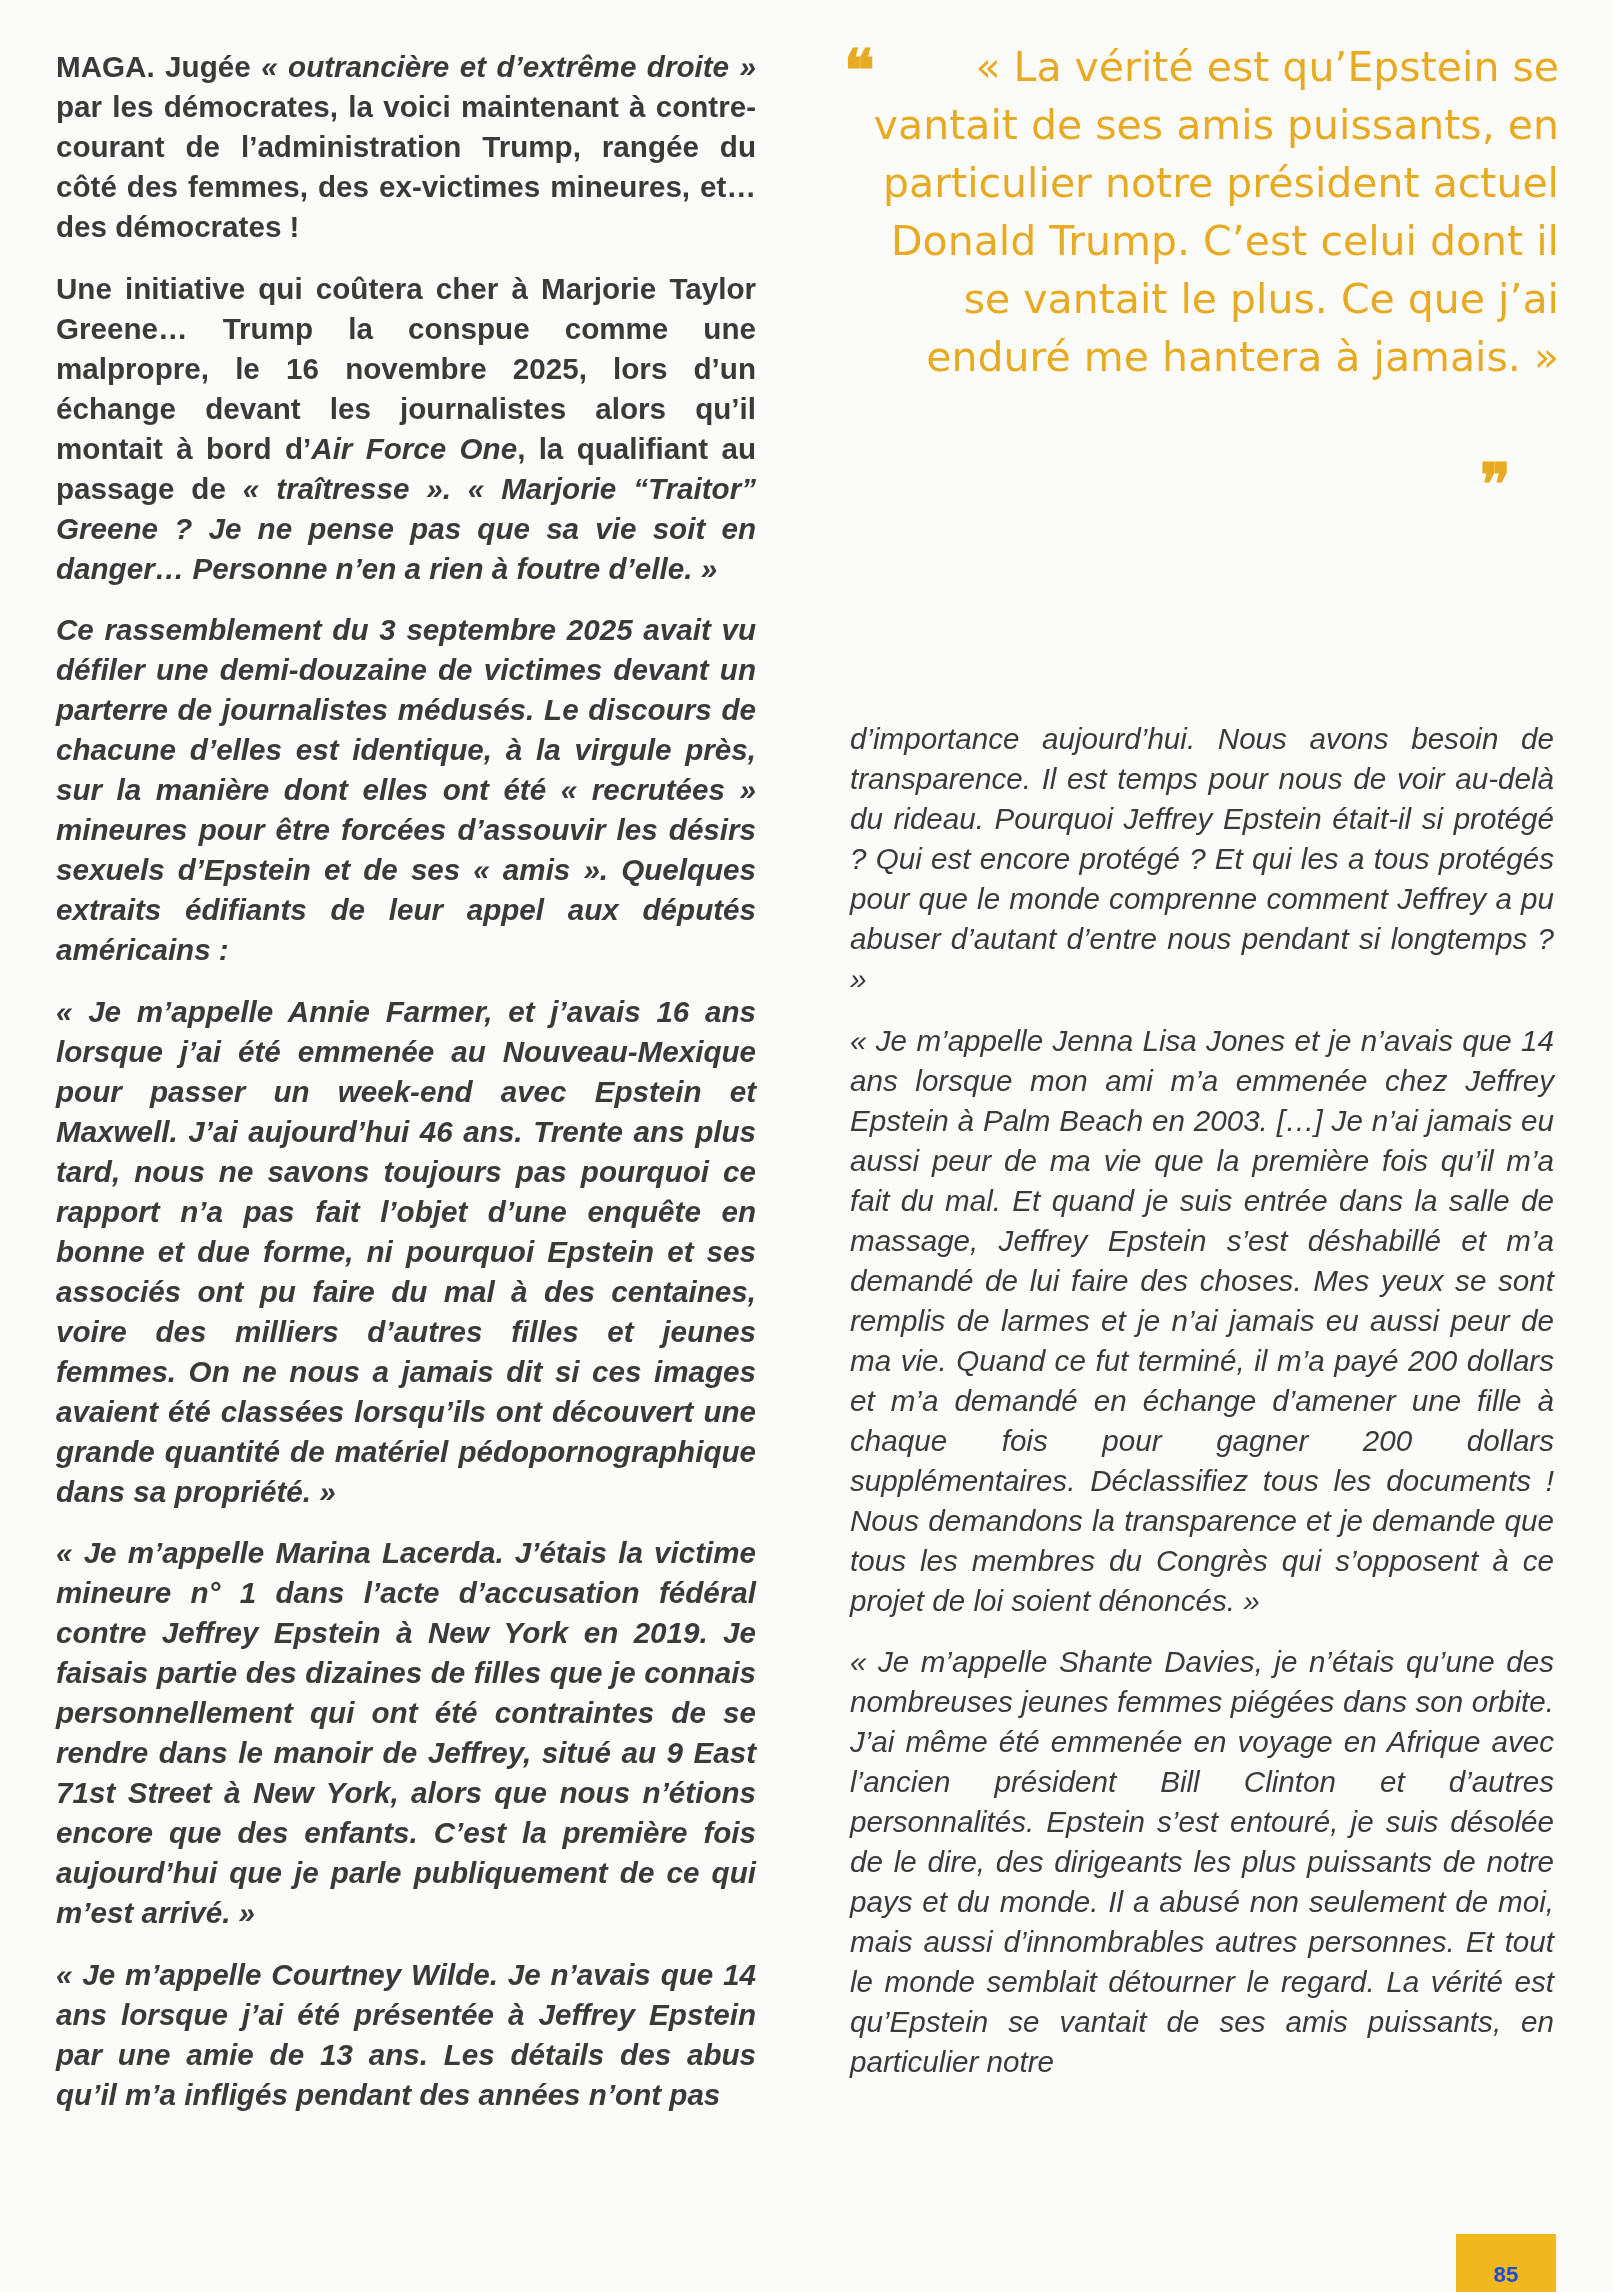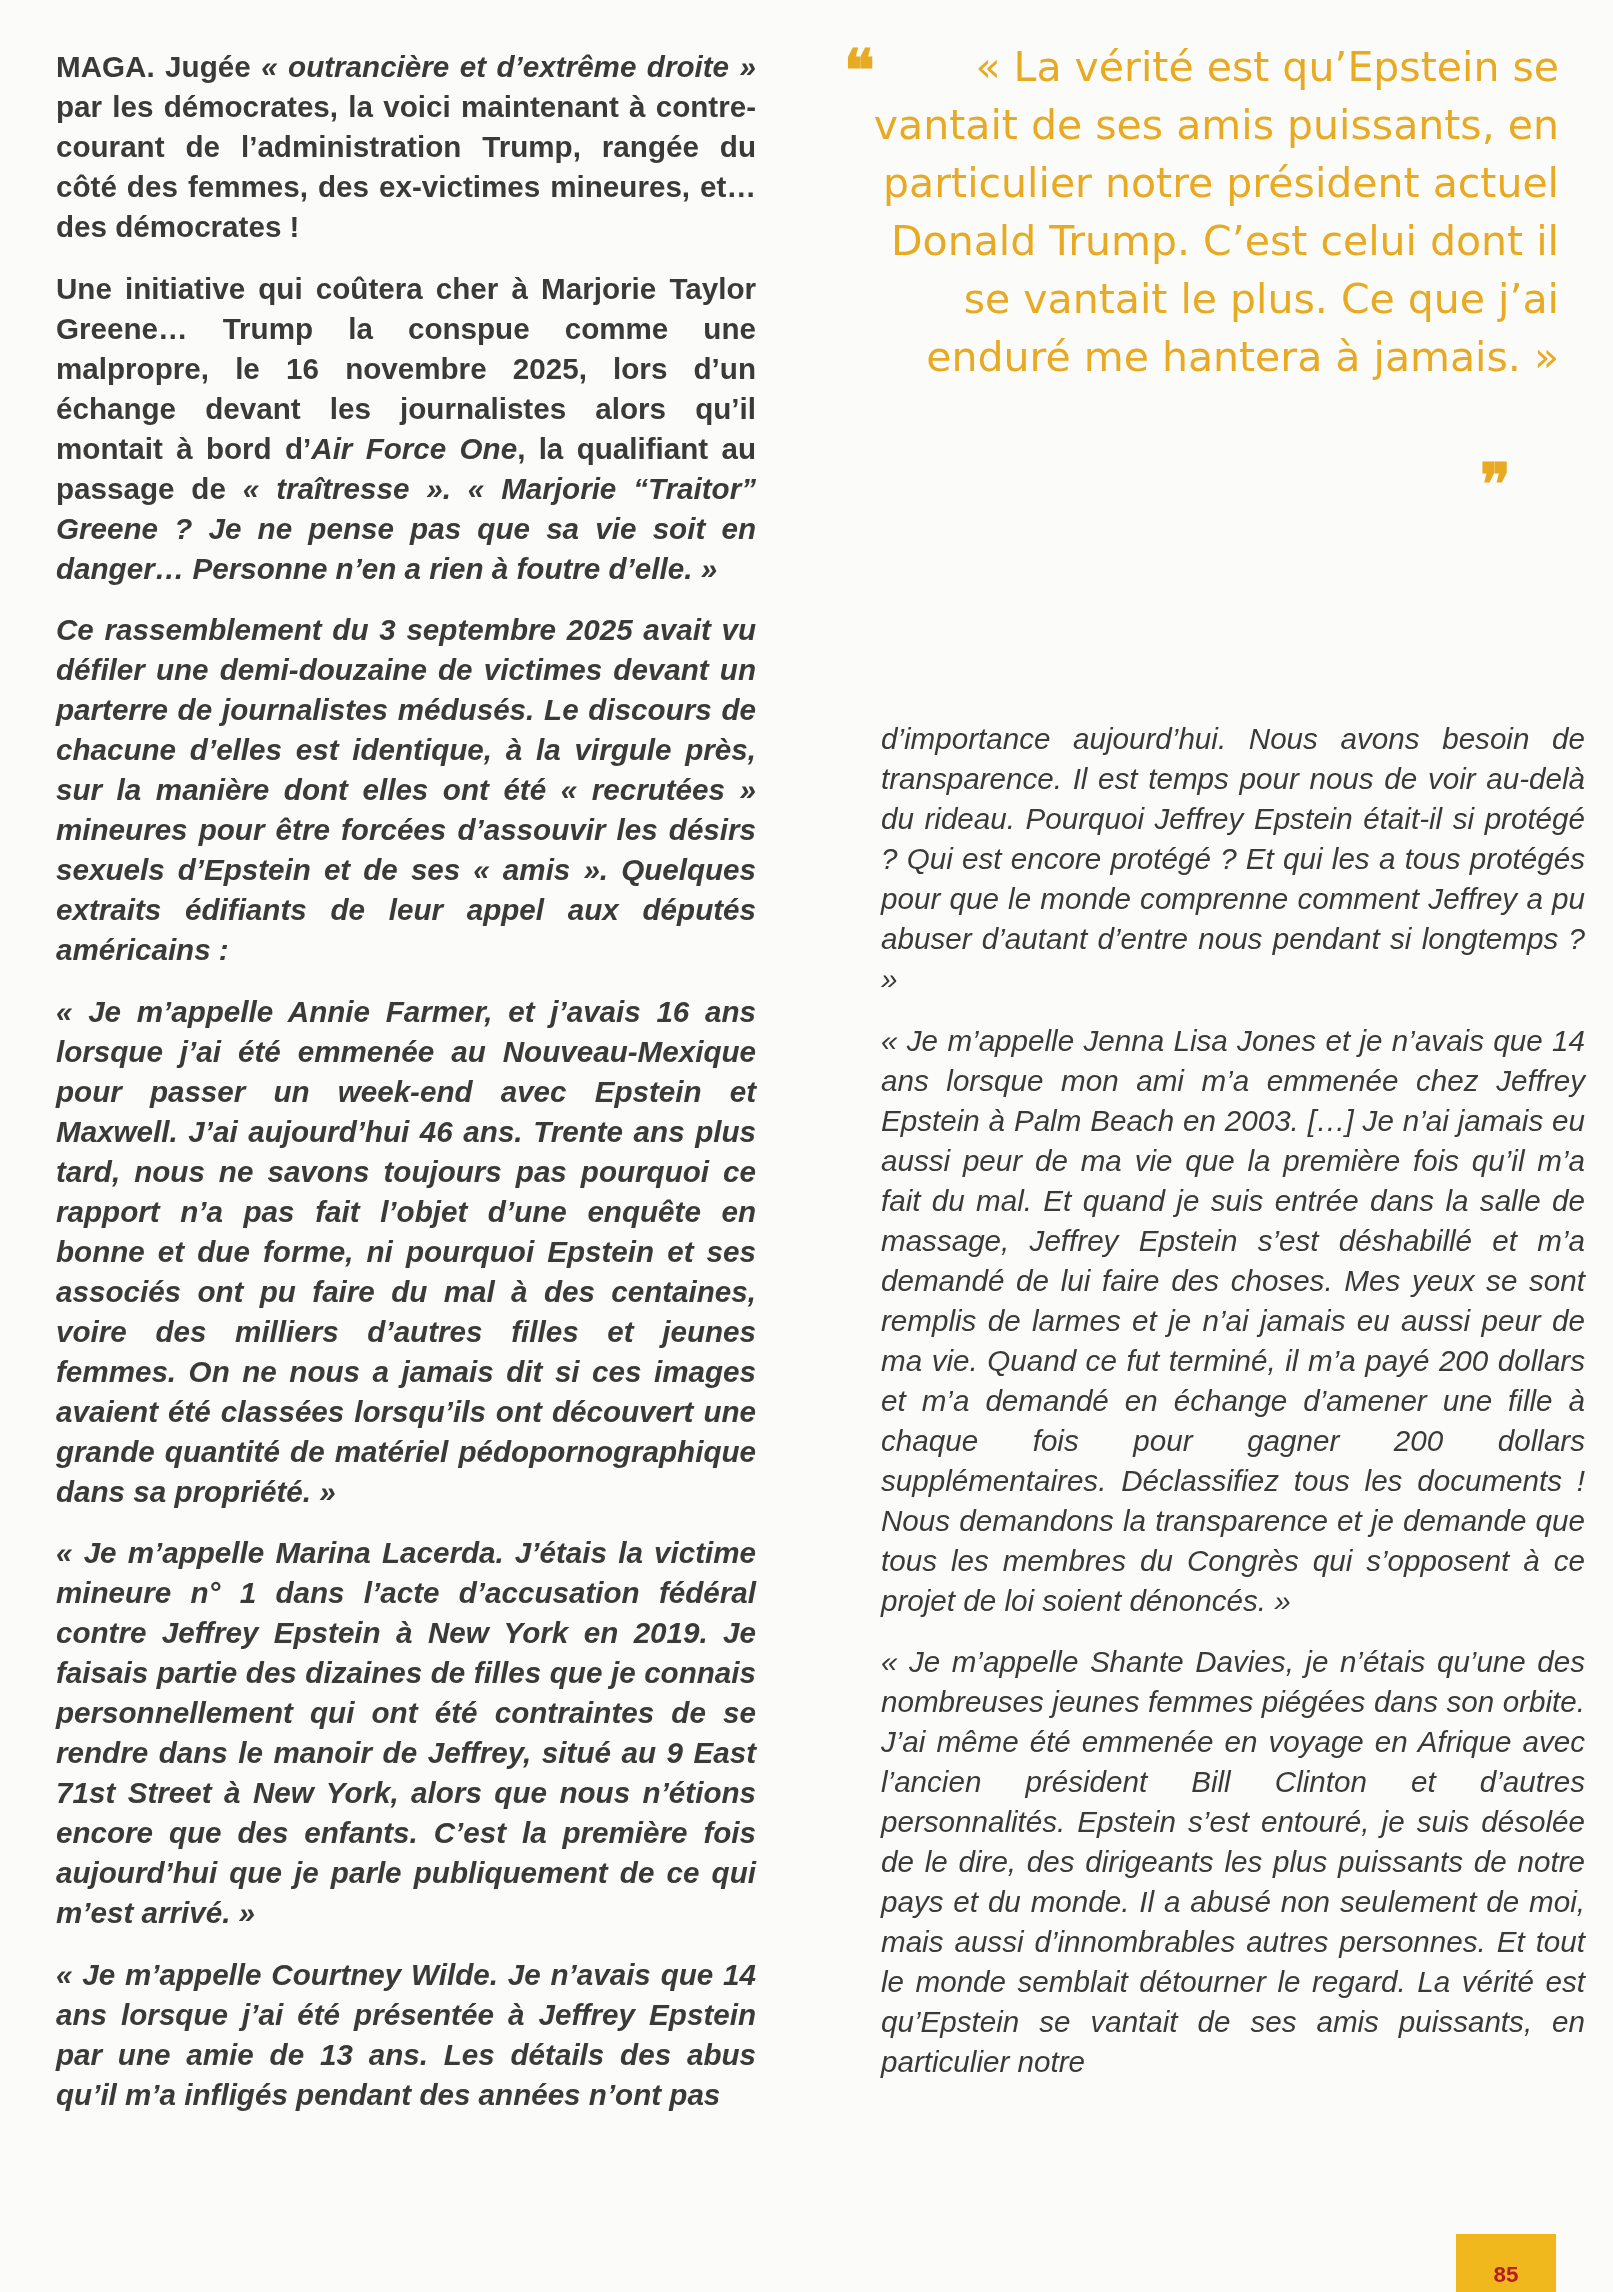--- a/index.html
+++ b/index.html
@@ -3,33 +3,33 @@
 <meta charset="utf-8">
 <style>
   html, body { margin: 0; padding: 0; }
   body {
     width: 1614px; height: 2293px; background: #fbfbf9; position: relative; overflow: hidden;
     font-family: "Liberation Sans", sans-serif; color: #3a3a3a;
   }
   .col { position: absolute; font-size: 29.6px; line-height: 40px; text-align: justify; }
   .col p { margin: 0 0 21.5px 0; }
   .left { left: 56px; top: 47px; width: 700px; font-weight: bold; }
-  .right { left: 881px; top: 719px; width: 704px; }
+  .right { left: 850px; top: 719px; width: 704px; }
   .it { font-style: italic; }
   .pullquote {
     position: absolute; left: 851px; top: 38px; width: 708px;
     color: #e8aa22; font-weight: normal; font-size: 41px; line-height: 58px;
     text-align: right; font-family: "DejaVu Sans", sans-serif;
   }
   .qmark { color: #e8aa22; font-weight: bold; font-family: "DejaVu Serif", serif; }
   .qopen { position: absolute; left: 844px; top: 38px; font-size: 57px; line-height: 63px; letter-spacing: -7.2px; }
   .qclose { position: absolute; left: 1480px; top: 452px; font-size: 57px; line-height: 63px; letter-spacing: -7.2px; }
   .page-num {
     position: absolute; left: 1456px; top: 2234px; width: 100px; height: 59px;
-    background: #f1b81d; color: #b91c1c; font-weight: bold; font-size: 22.4px;
+    background: #f1b81d; color: #1d4ed8; font-weight: bold; font-size: 22.4px;
     display: flex; align-items: flex-end; justify-content: center; padding-bottom: 5.4px; box-sizing: border-box;
   }
 </style>
 </head>
 <body>
 
 <div class="col left">
   <p><span>MAGA. Jugée </span><span class="it">« outrancière et d’extrême droite »</span><span> par les démocrates, la voici maintenant à contre-courant de l’administration Trump, rangée du côté des femmes, des ex-victimes mineures, et… des démocrates !</span></p>
   <p><span>Une initiative qui coûtera cher à Marjorie Taylor Greene… Trump la conspue comme une malpropre, le 16 novembre 2025, lors d’un échange devant les journalistes alors qu’il montait à bord d’</span><span class="it">Air Force One</span><span>, la qualifiant au passage de </span><span class="it">« traîtresse ». « Marjorie “Traitor” Greene ? Je ne pense pas que sa vie soit en danger… Personne n’en a rien à foutre d’elle. »</span></p>
   <p class="it">Ce rassemblement du 3 septembre 2025 avait vu défiler une demi-douzaine de victimes devant un parterre de journalistes médusés. Le discours de chacune d’elles est identique, à la virgule près, sur la manière dont elles ont été « recrutées » mineures pour être forcées d’assouvir les désirs sexuels d’Epstein et de ses « amis ». Quelques extraits édifiants de leur appel aux députés américains :</p>

